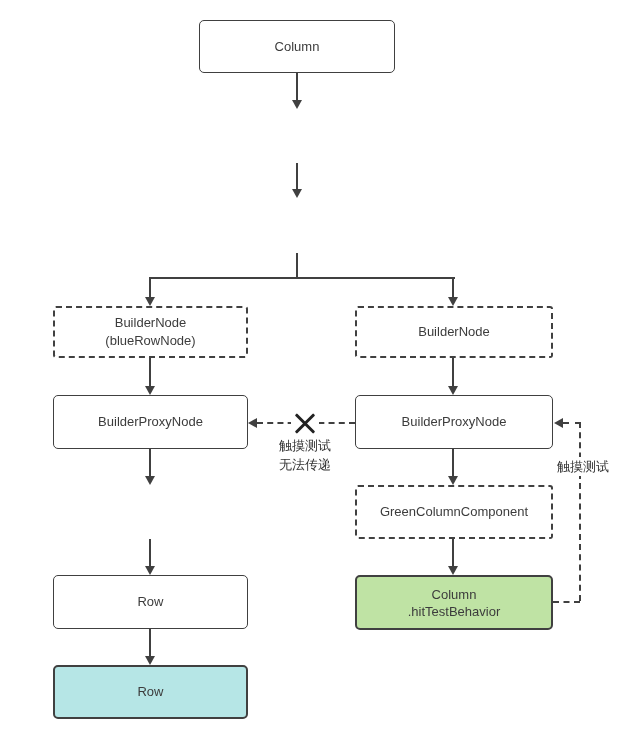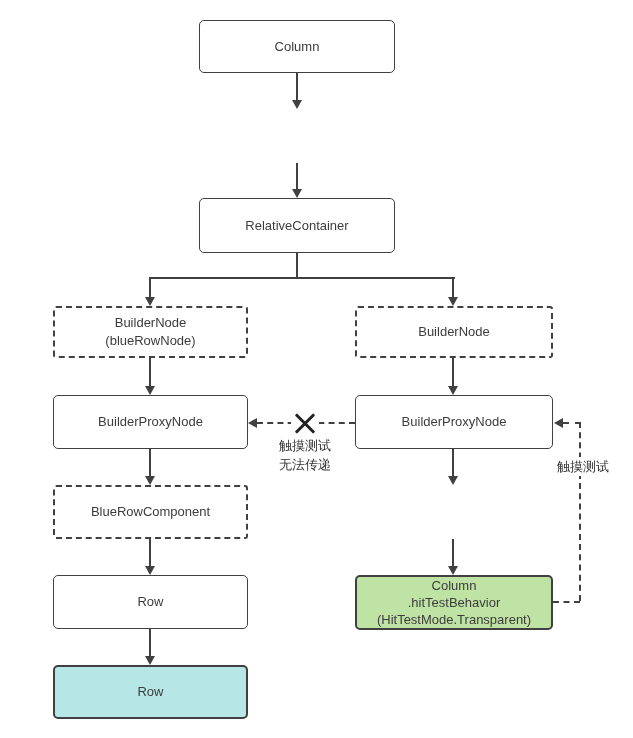--- a/index.html
+++ b/index.html
@@ -86,23 +86,20 @@
     <span class="ln">Column</span>
   </div>
 
   <div class="vline" style="left:296px;top:73px;height:28px"></div>
   <div class="arrow-down" style="left:292px;top:100px"></div>
 
 
   <div class="vline" style="left:296px;top:163px;height:27px"></div>
   <div class="arrow-down" style="left:292px;top:189px"></div>
 
-  <div class="box" style="left:199px;top:198px;width:196px;height:55px">
-    <span class="ln">RelativeContainer</span>
-  </div>
 
   <div class="vline" style="left:296px;top:253px;height:25px"></div>
   <div class="hline" style="left:149px;top:277px;width:306px"></div>
   <div class="vline" style="left:149px;top:277px;height:21px"></div>
   <div class="arrow-down" style="left:145px;top:297px"></div>
   <div class="vline" style="left:452px;top:277px;height:21px"></div>
   <div class="arrow-down" style="left:448px;top:297px"></div>
 
   <div class="box dashed" style="left:53px;top:306px;width:195px;height:52px">
     <span class="ln">BuilderNode</span>
@@ -112,23 +109,20 @@
   <div class="vline" style="left:149px;top:358px;height:28px"></div>
   <div class="arrow-down" style="left:145px;top:386px"></div>
 
   <div class="box" style="left:53px;top:395px;width:195px;height:54px">
     <span class="ln">BuilderProxyNode</span>
   </div>
 
   <div class="vline" style="left:149px;top:449px;height:27px"></div>
   <div class="arrow-down" style="left:145px;top:476px"></div>
 
-  <div class="box dashed" style="left:53px;top:485px;width:195px;height:54px">
-    <span class="ln">BlueRowComponent</span>
-  </div>
 
   <div class="vline" style="left:149px;top:539px;height:27px"></div>
   <div class="arrow-down" style="left:145px;top:566px"></div>
 
   <div class="box" style="left:53px;top:575px;width:195px;height:54px">
     <span class="ln">Row</span>
   </div>
 
   <div class="vline" style="left:149px;top:629px;height:27px"></div>
   <div class="arrow-down" style="left:145px;top:656px"></div>
@@ -144,28 +138,30 @@
   <div class="vline" style="left:452px;top:358px;height:28px"></div>
   <div class="arrow-down" style="left:448px;top:386px"></div>
 
   <div class="box" style="left:355px;top:395px;width:198px;height:54px">
     <span class="ln">BuilderProxyNode</span>
   </div>
 
   <div class="vline" style="left:452px;top:449px;height:27px"></div>
   <div class="arrow-down" style="left:448px;top:476px"></div>
 
+  <div class="box dashed" style="left:355px;top:485px;width:198px;height:54px">
+    <span class="ln">GreenColumnComponent</span>
+  </div>
 
   <div class="vline" style="left:452px;top:539px;height:27px"></div>
   <div class="arrow-down" style="left:448px;top:566px"></div>
 
   <div class="box fill-green" style="left:355px;top:575px;width:198px;height:55px">
     <span class="ln">Column</span>
     <span class="ln">.hitTestBehavior</span>
-    <span class="ln">(HitTestMode.Transparent)</span>
   </div>
 
   <div class="dash-h" style="left:257px;top:422px;width:98px"></div>
   <div class="arrow-left" style="left:248px;top:418px"></div>
   <div class="x-mark" style="left:291px;top:409px"></div>
   <div class="note" style="left:269px;top:436px;width:72px">
     <span class="ln">触摸测试</span>
     <span class="ln">无法传递</span>
   </div>
 

